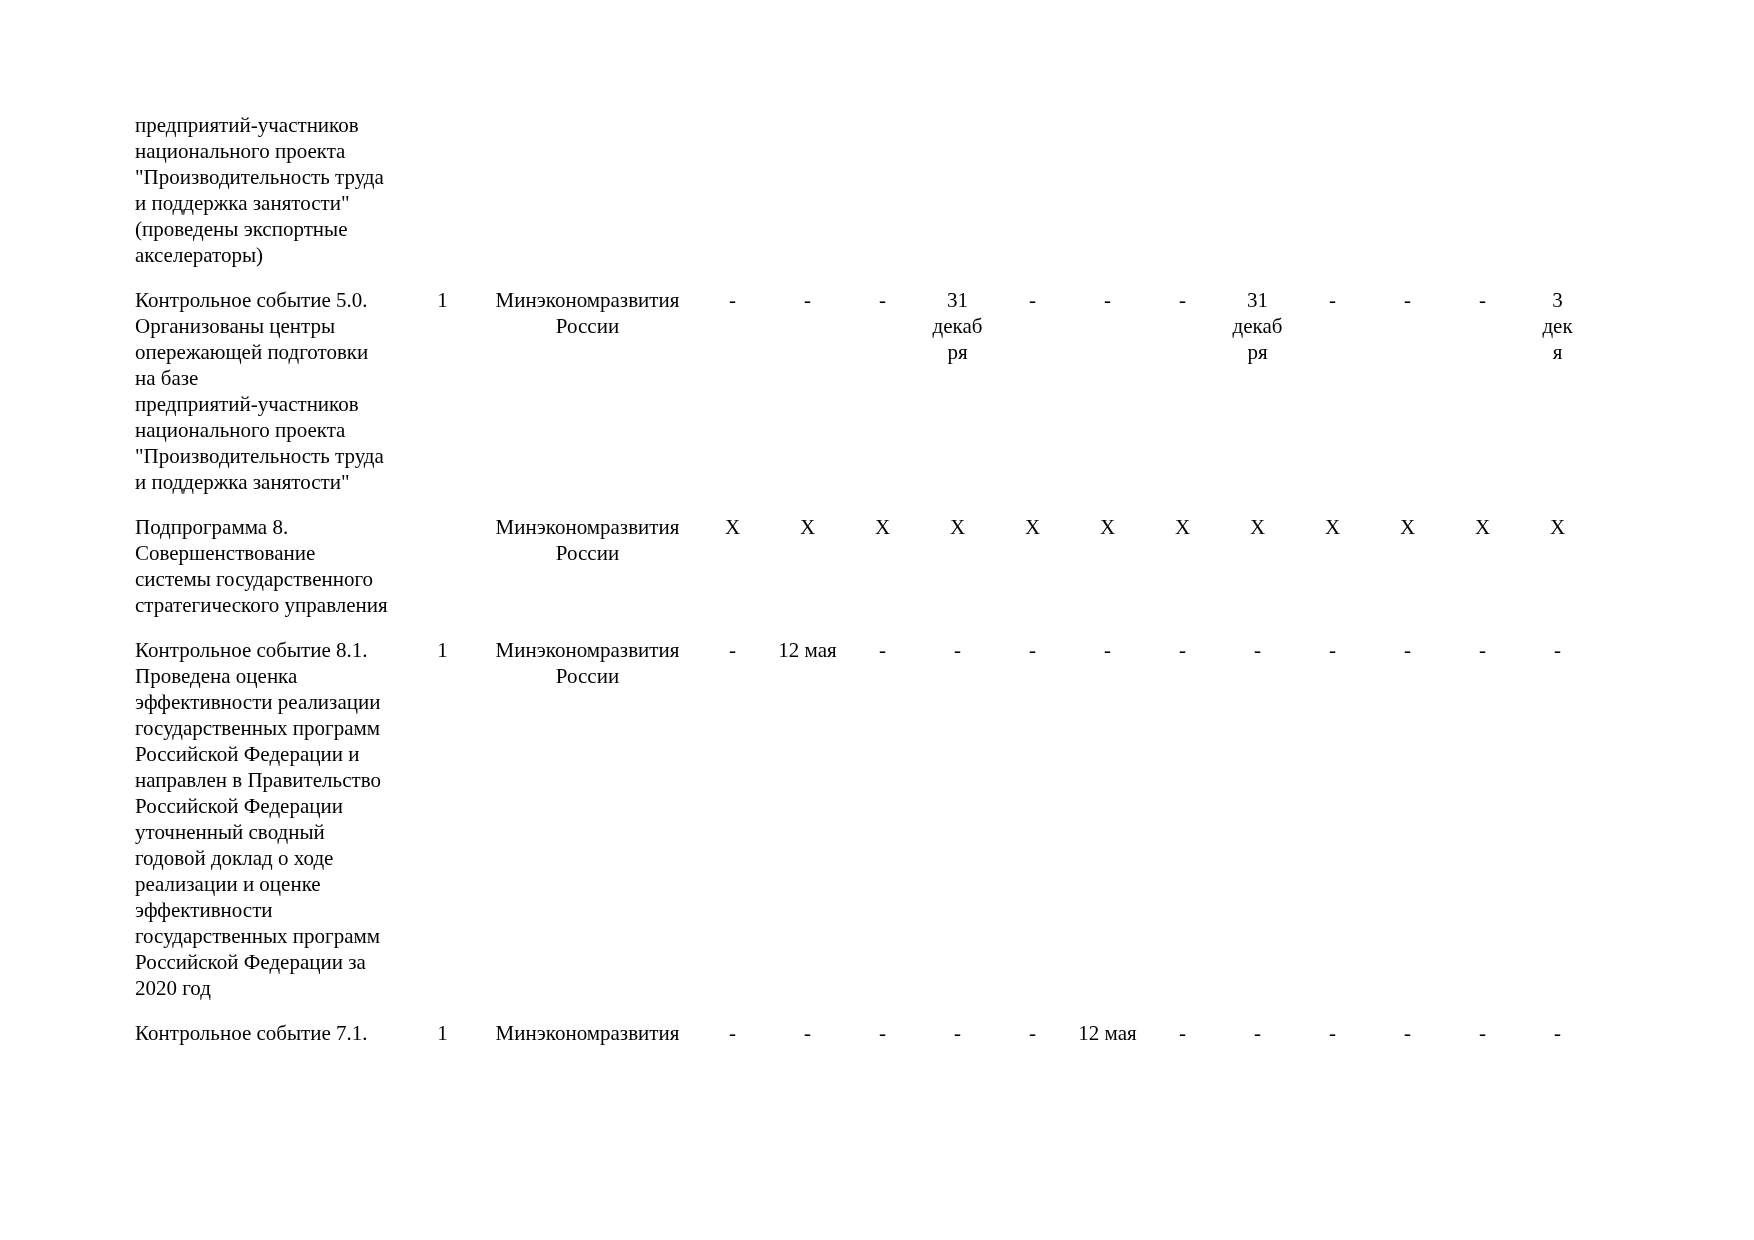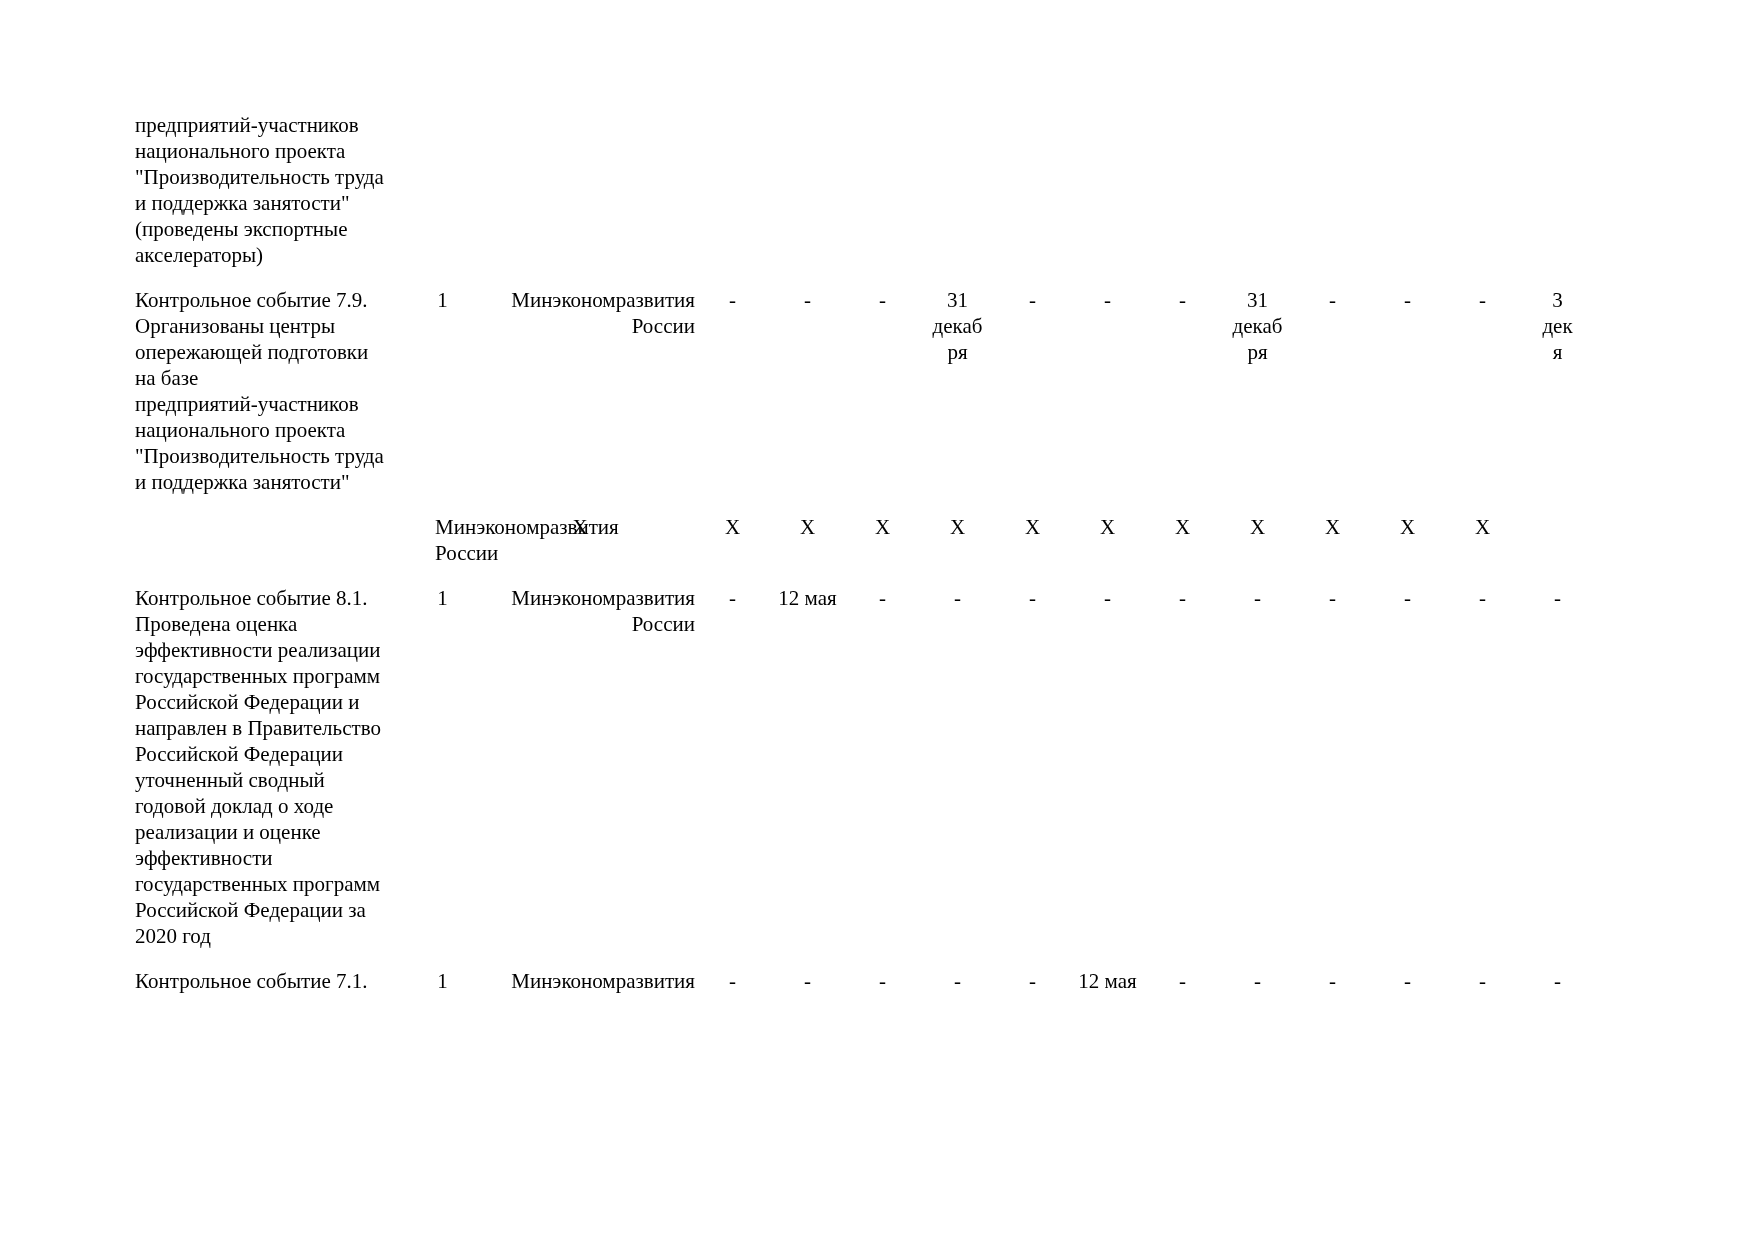--- a/index.html
+++ b/index.html
@@ -24,21 +24,21 @@
   }
   .row {
     display: grid;
     grid-template-columns: 285px 45px 230px repeat(12, 75px);
     align-items: start;
     margin-bottom: 19px;
   }
   .cell { white-space: pre-line; }
   .cell.name { text-align: left; }
   .cell.num { text-align: center; }
-  .cell.agency { padding-left: 15px; text-align: right; }
+  .cell.agency { padding-left: 15px; text-align: center; }
   .cell.period { text-align: center; }
 </style>
 </head>
 <body>
 
 <div class="page">
   <div class="tbl">
 
     <div class="row">
       <div class="cell name">предприятий-участников
@@ -57,21 +57,21 @@
       <div class="cell period"></div>
       <div class="cell period"></div>
       <div class="cell period"></div>
       <div class="cell period"></div>
       <div class="cell period"></div>
       <div class="cell period"></div>
       <div class="cell period"></div>
     </div>
 
     <div class="row">
-      <div class="cell name">Контрольное событие 7.9.
+      <div class="cell name">Контрольное событие 5.0.
 Организованы центры
 опережающей подготовки
 на базе
 предприятий-участников
 национального проекта
 "Производительность труда
 и поддержка занятости"</div>
       <div class="cell num">1</div>
       <div class="cell agency">Минэкономразвития
 России</div>
@@ -89,20 +89,24 @@
 ря</div>
       <div class="cell period">-</div>
       <div class="cell period">-</div>
       <div class="cell period">-</div>
       <div class="cell period">3
 дек
 я</div>
     </div>
 
     <div class="row">
+      <div class="cell name">Подпрограмма 8.
+Совершенствование
+системы государственного
+стратегического управления</div>
       <div class="cell num"></div>
       <div class="cell agency">Минэкономразвития
 России</div>
       <div class="cell period">Х</div>
       <div class="cell period">Х</div>
       <div class="cell period">Х</div>
       <div class="cell period">Х</div>
       <div class="cell period">Х</div>
       <div class="cell period">Х</div>
       <div class="cell period">Х</div>

